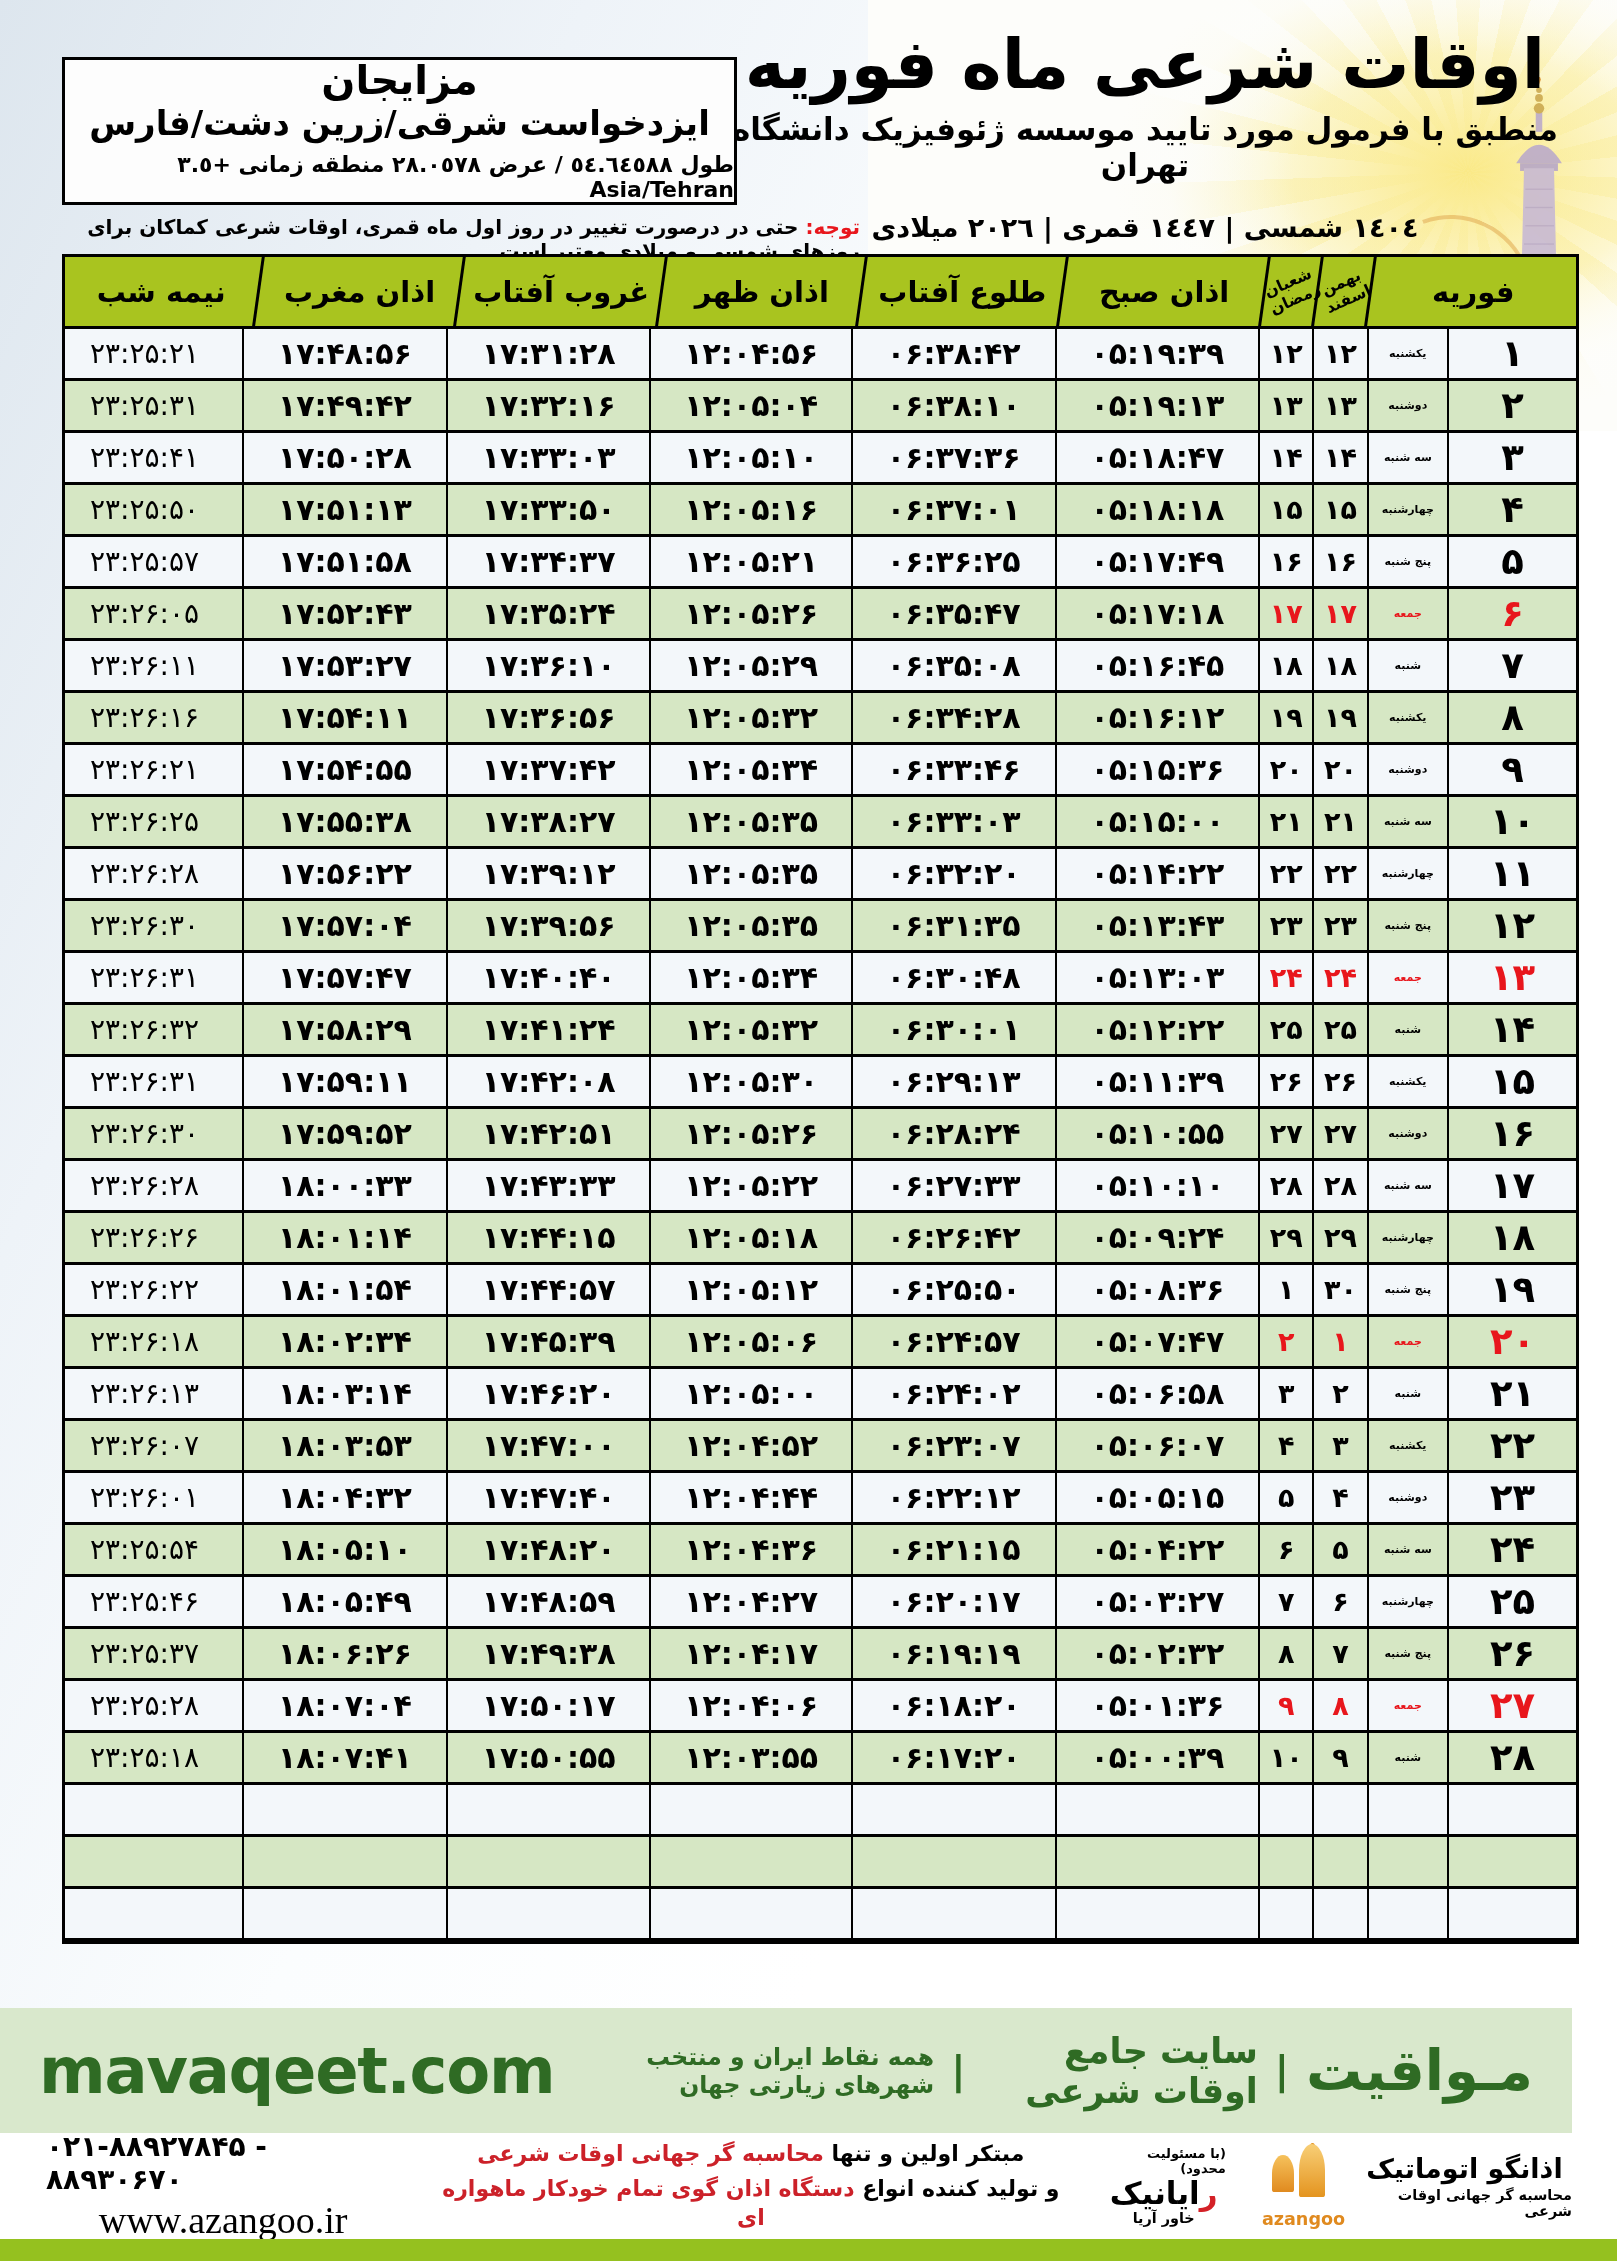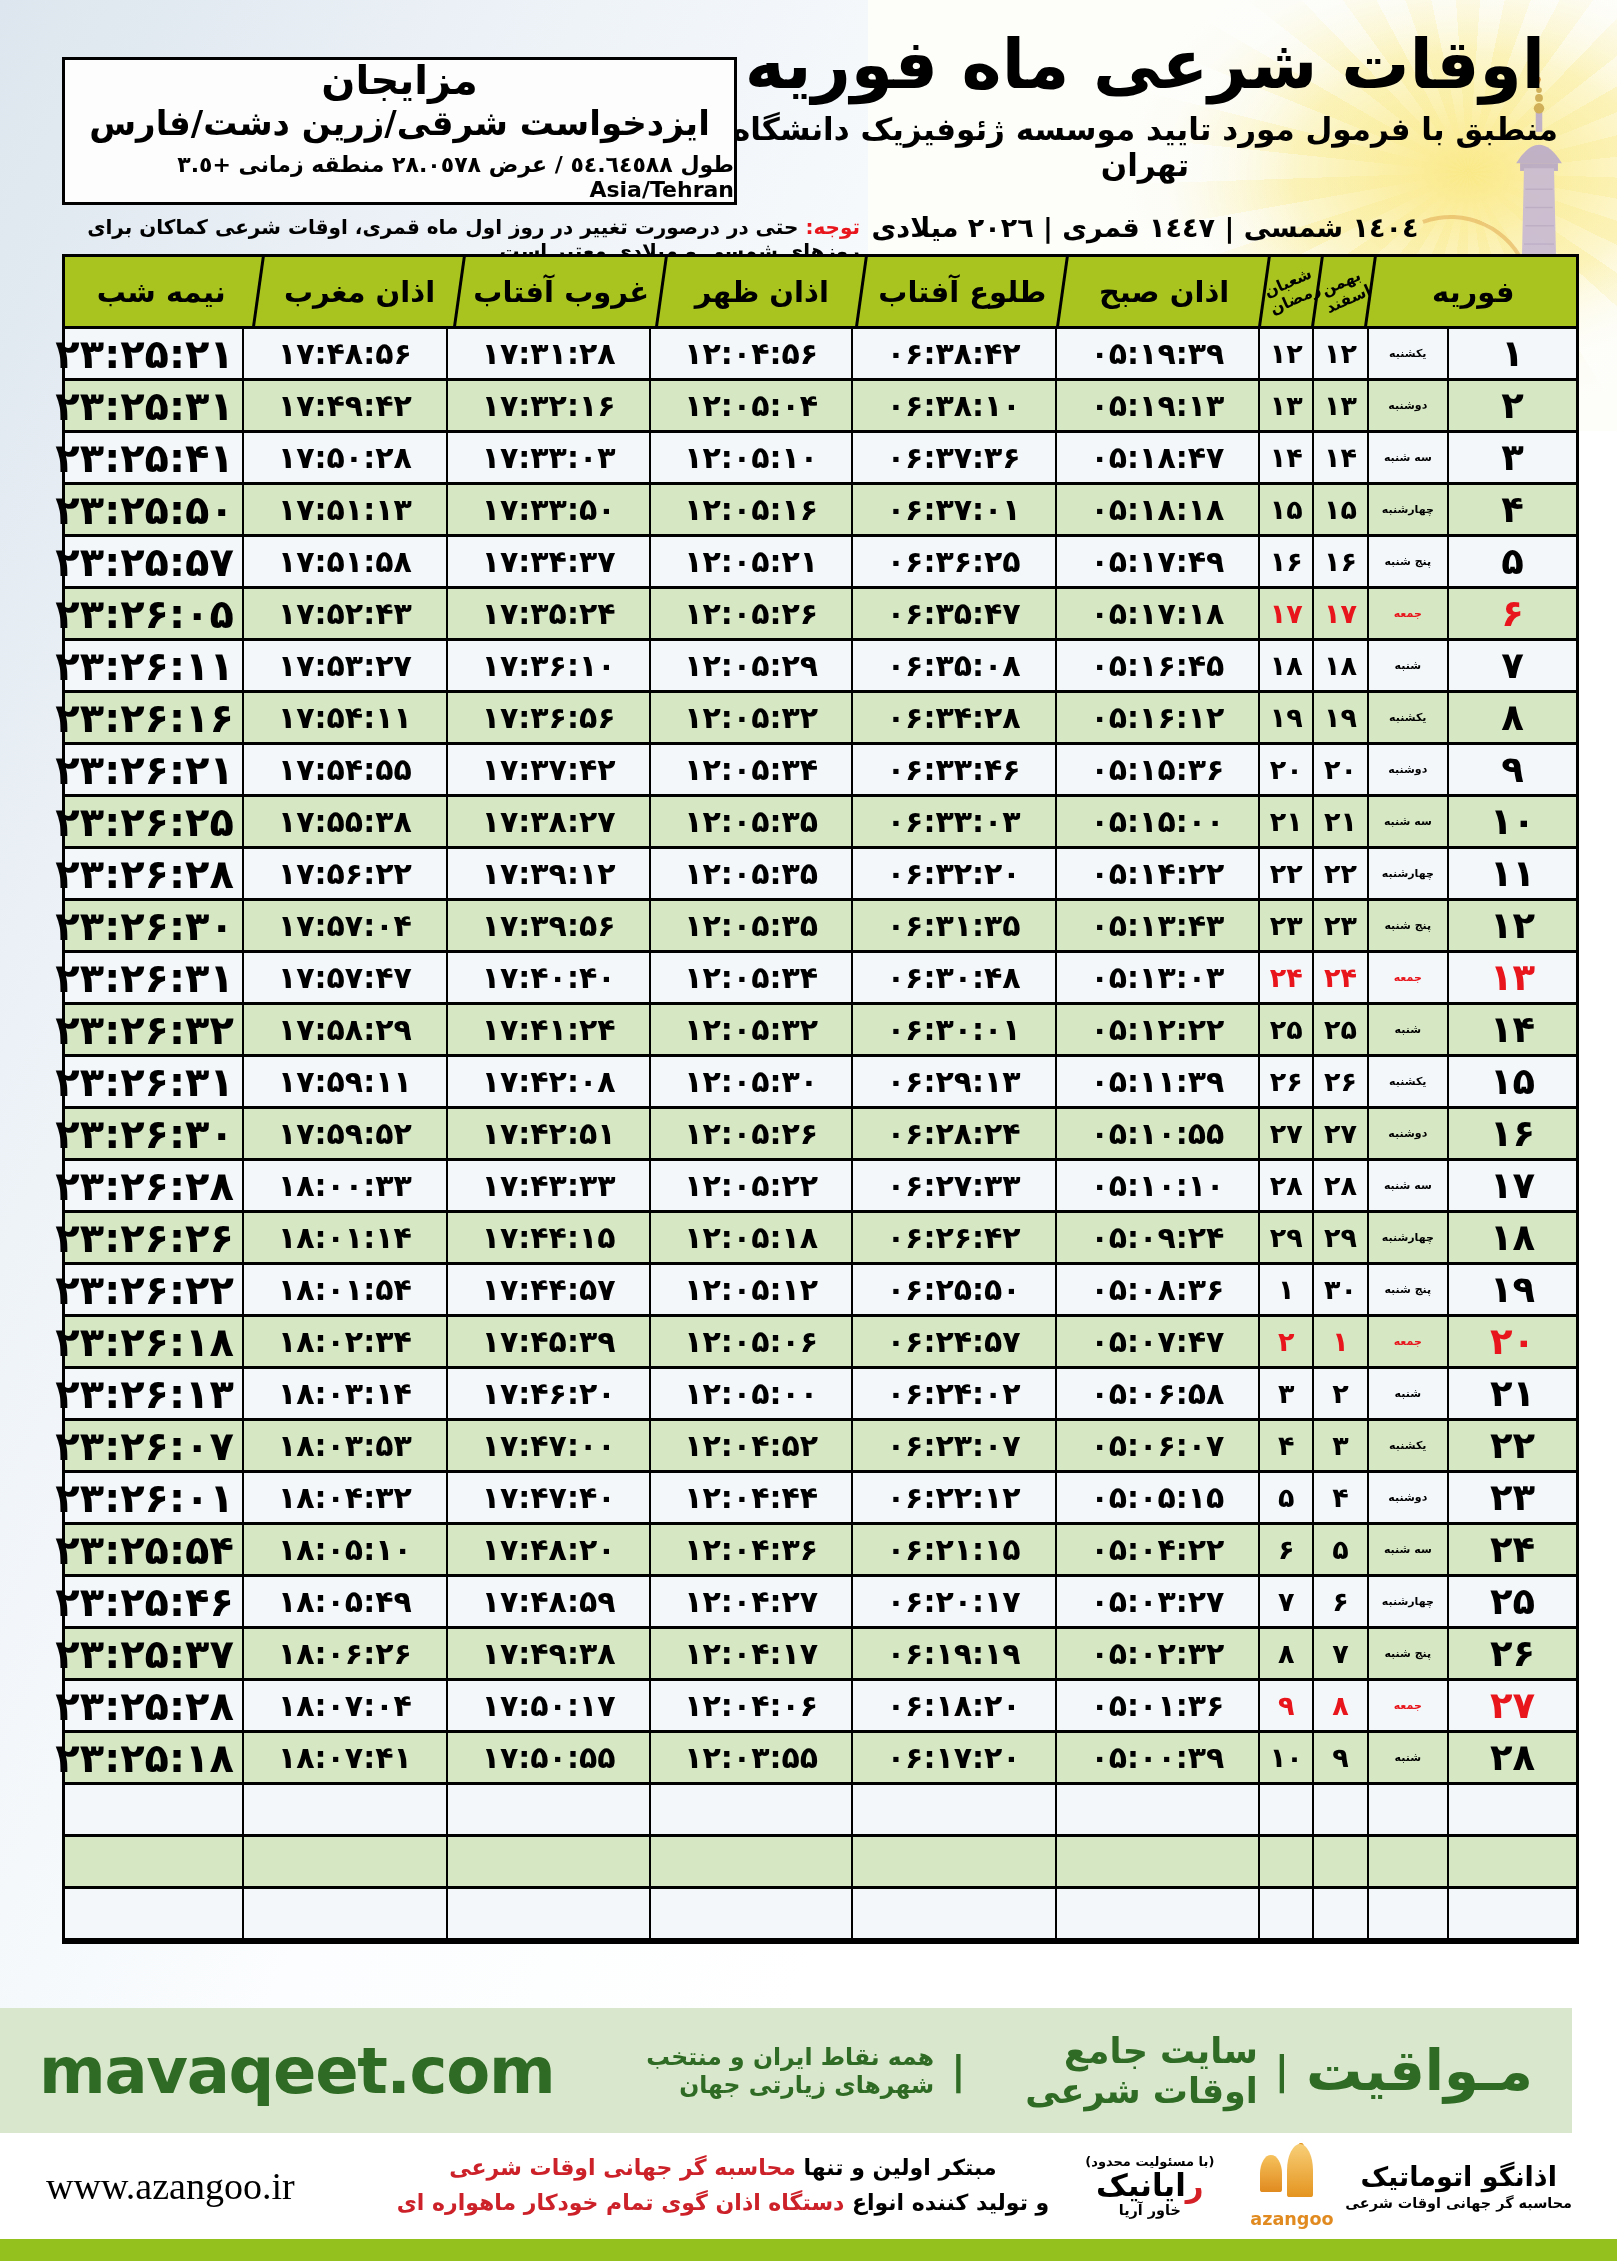--- a/index.html
+++ b/index.html
@@ -43,21 +43,21 @@
     font-size:15.7px;font-weight:bold;transform:rotate(-24deg);}
   .trow{display:flex;height:49px;border-bottom:3.3px solid #000;background:#f3f7fa;}
   .trow:nth-child(even){background:#d6e7c4;}
   .cell{display:flex;align-items:center;justify-content:center;overflow:hidden;white-space:nowrap;}
   .cell + .cell{border-inline-start:2.6px solid #000;}
   .c-day{flex:0 0 8.4%;font-size:37px;font-weight:bold;}
   .c-week{flex:0 0 5.2%;font-size:11px;font-weight:bold;}
   .c-bs{flex:0 0 3.45%;font-size:27px;font-weight:bold;}
   .c-t{flex:0 0 13.35%;font-size:30px;font-weight:bold;}
   .c-t2{flex:0 0 13.2%;font-size:30px;font-weight:bold;}
-  .c-n{flex:0 0 12.9%;font-size:40px;font-weight:bold;}
+  .c-n{flex:0 0 12.9%;font-size:28px;font-weight:normal;}
   .h-month{flex:0 0 13.6%;}
   .h-bs{flex:0 0 3.45%;}
   .h-t{flex:0 0 13.35%;}
   .h-t2{flex:0 0 13.2%;}
   .h-n{flex:0 0 12.9%;}
   .time{direction:ltr;unicode-bidi:isolate;}
   .red span, .cell.red{color:#e8161c;}
   
   .band1{position:absolute;top:2008px;left:0;width:1572px;height:125px;background:#d9e8cc;z-index:1;
     direction:rtl;display:flex;align-items:center;padding:0 39px;box-sizing:border-box;gap:17px;color:#2f6b24;}
@@ -1187,19 +1187,20 @@
     <div class="rayblock">
       <span class="raytop">(با مسئولیت محدود)</span>
       <span class="rayname"><span class="r">ر</span><span>ایانیک</span></span>
       <span class="raysub">خاور آریا</span>
     </div>
     <div class="linesblock">
       <div><span>مبتکر اولین و تنها </span><span class="rd">محاسبه گر جهانی اوقات شرعی</span></div>
       <div><span>و تولید کننده انواع </span><span class="rd">دستگاه اذان گوی تمام خودکار ماهواره ای</span></div>
     </div>
     <div class="contact">
+      <span class="phone">۰۲۱-۸۸۹۲۷۸۴۵ - ۸۸۹۳۰۶۷۰</span>
       <span class="site">www.azangoo.ir</span>
     </div>
   </div>
 
   <div class="bottombar"></div>
 </div>
 
 
 </body></html>

